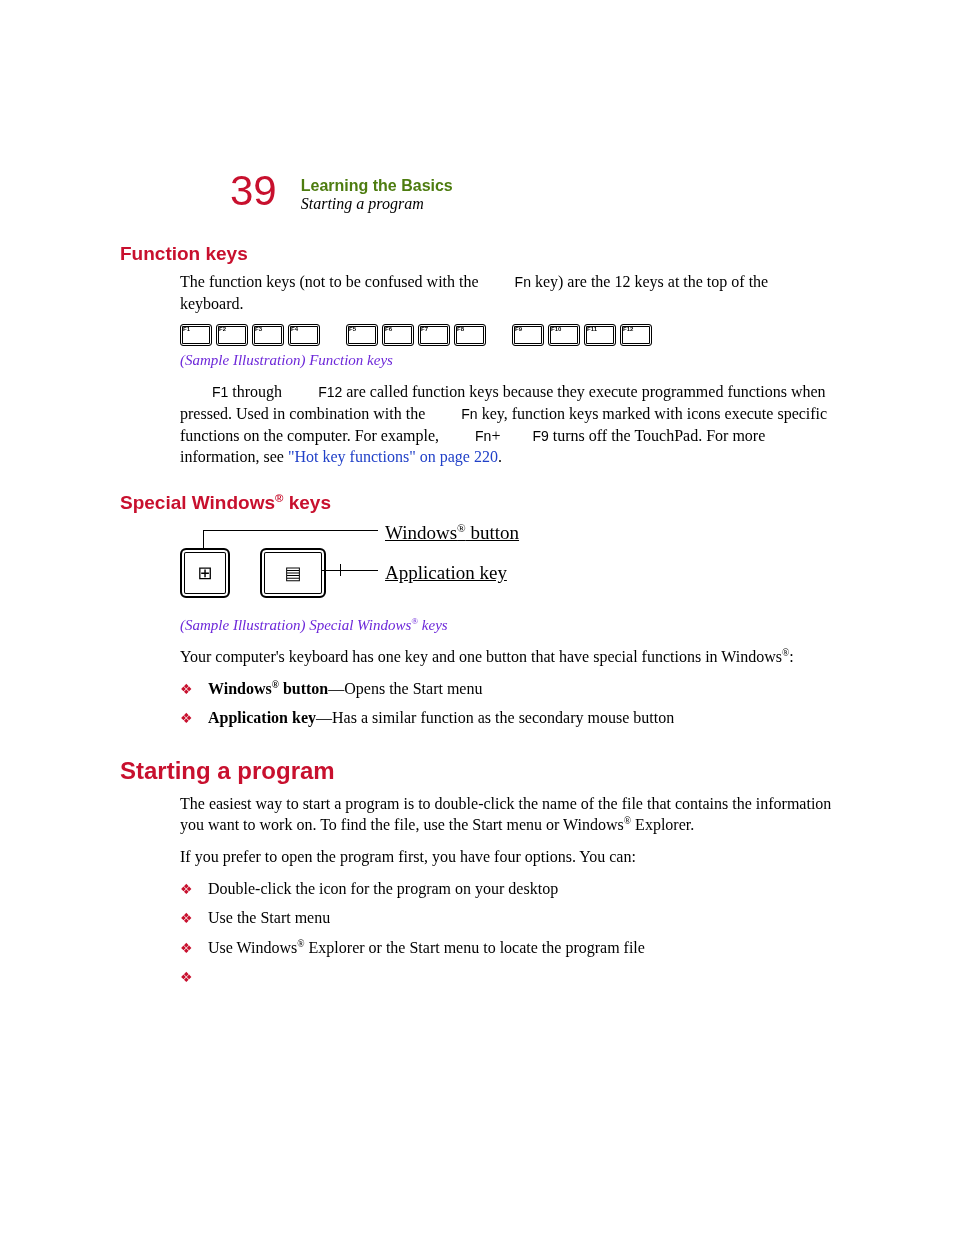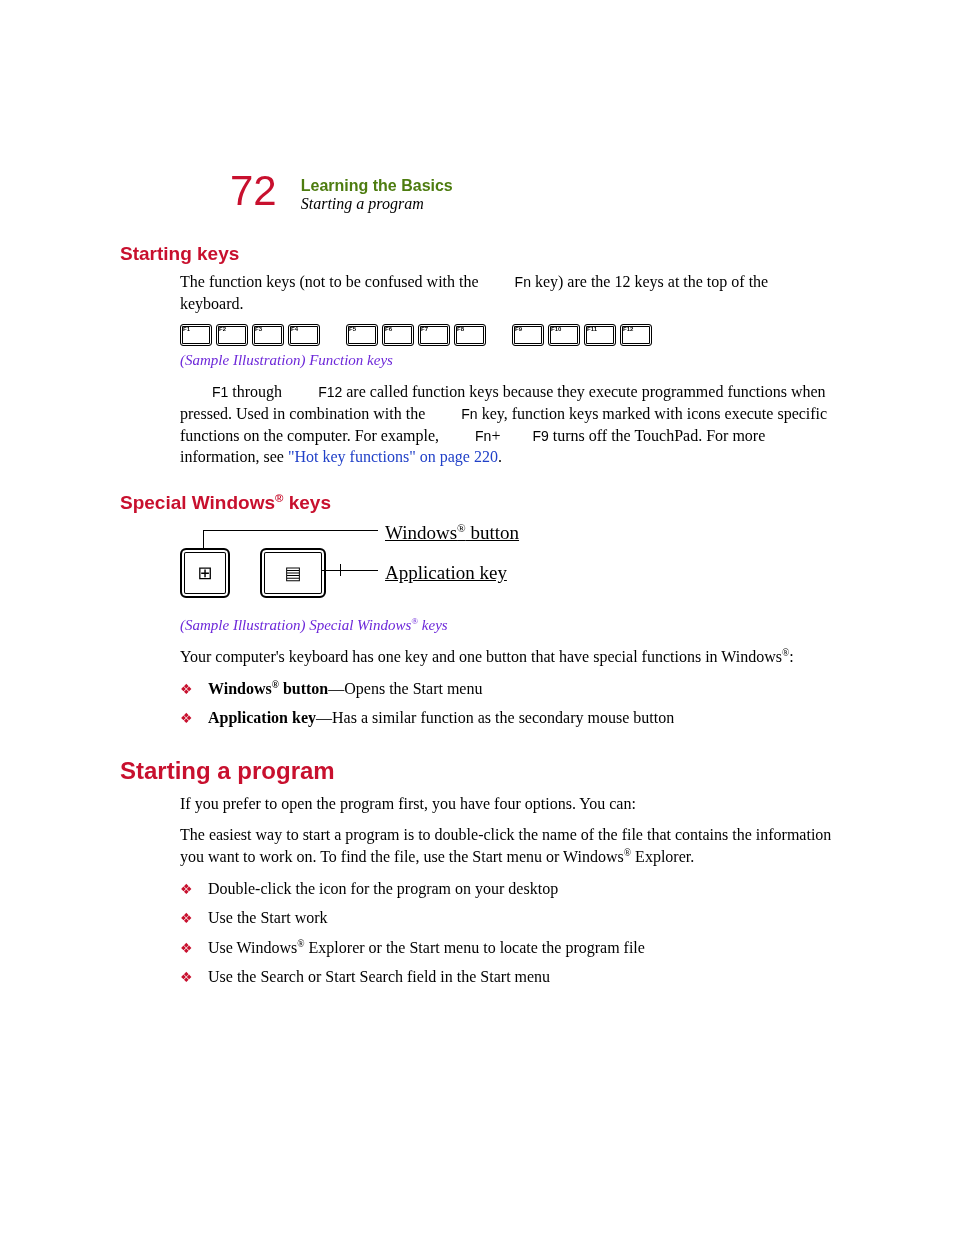--- a/index.html
+++ b/index.html
@@ -168,28 +168,28 @@
     font-family: "Times New Roman", Times, serif;
     text-decoration: underline;
   }
 </style>
 </head>
 <body>
 
 <div class="page">
 
   <div class="header">
-    <div class="page-number">72</div>
+    <div class="page-number">39</div>
     <div class="header-titles">
       <div class="chapter-title">Learning the Basics</div>
       <div class="section-title-running">Starting a program</div>
     </div>
   </div>
 
-  <div class="h2">Starting keys</div>
+  <div class="h2">Function keys</div>
   <div class="content-block">
     <p class="body-text">
       <span>The function keys (not to be confused with the </span><span class="mono">Fn</span><span> key) are the 12 keys at the top of the keyboard.</span>
     </p>
 
     <div class="fkey-row">
       <div class="fkey-group">
         <div class="fkey">
             <span class="lbl">F1</span>
           </div>
@@ -279,39 +279,38 @@
       </li>
       <li>
         <span class="diamond">❖</span>
         <b><span>Application key</span></b><span>—Has a similar function as the secondary mouse button</span>
       </li>
     </ul>
   </div>
 
   <div class="h1">Starting a program</div>
   <div class="content-block">
-    <p class="body-text">If you prefer to open the program first, you have four options. You can:</p>
     <p class="body-text">
       <span>The easiest way to start a program is to double-click the name of the file that contains the information you want to work on. To find the file, use the Start menu or Windows</span><sup class="reg">®</sup><span> Explorer.</span>
     </p>
+    <p class="body-text">If you prefer to open the program first, you have four options. You can:</p>
 
     <ul class="bullet-list">
       <li>
         <span class="diamond">❖</span>
         <span>Double-click the icon for the program on your desktop</span>
       </li>
       <li>
         <span class="diamond">❖</span>
-        <span>Use the Start work</span>
+        <span>Use the Start menu</span>
       </li>
       <li>
         <span class="diamond">❖</span>
         <span>Use Windows</span><sup class="reg">®</sup><span> Explorer or the Start menu to locate the program file</span>
       </li>
       <li>
         <span class="diamond">❖</span>
-        <span>Use the Search or Start Search field in the Start menu</span>
       </li>
     </ul>
 
   </div>
 
 </div>
 
 </body></html>

